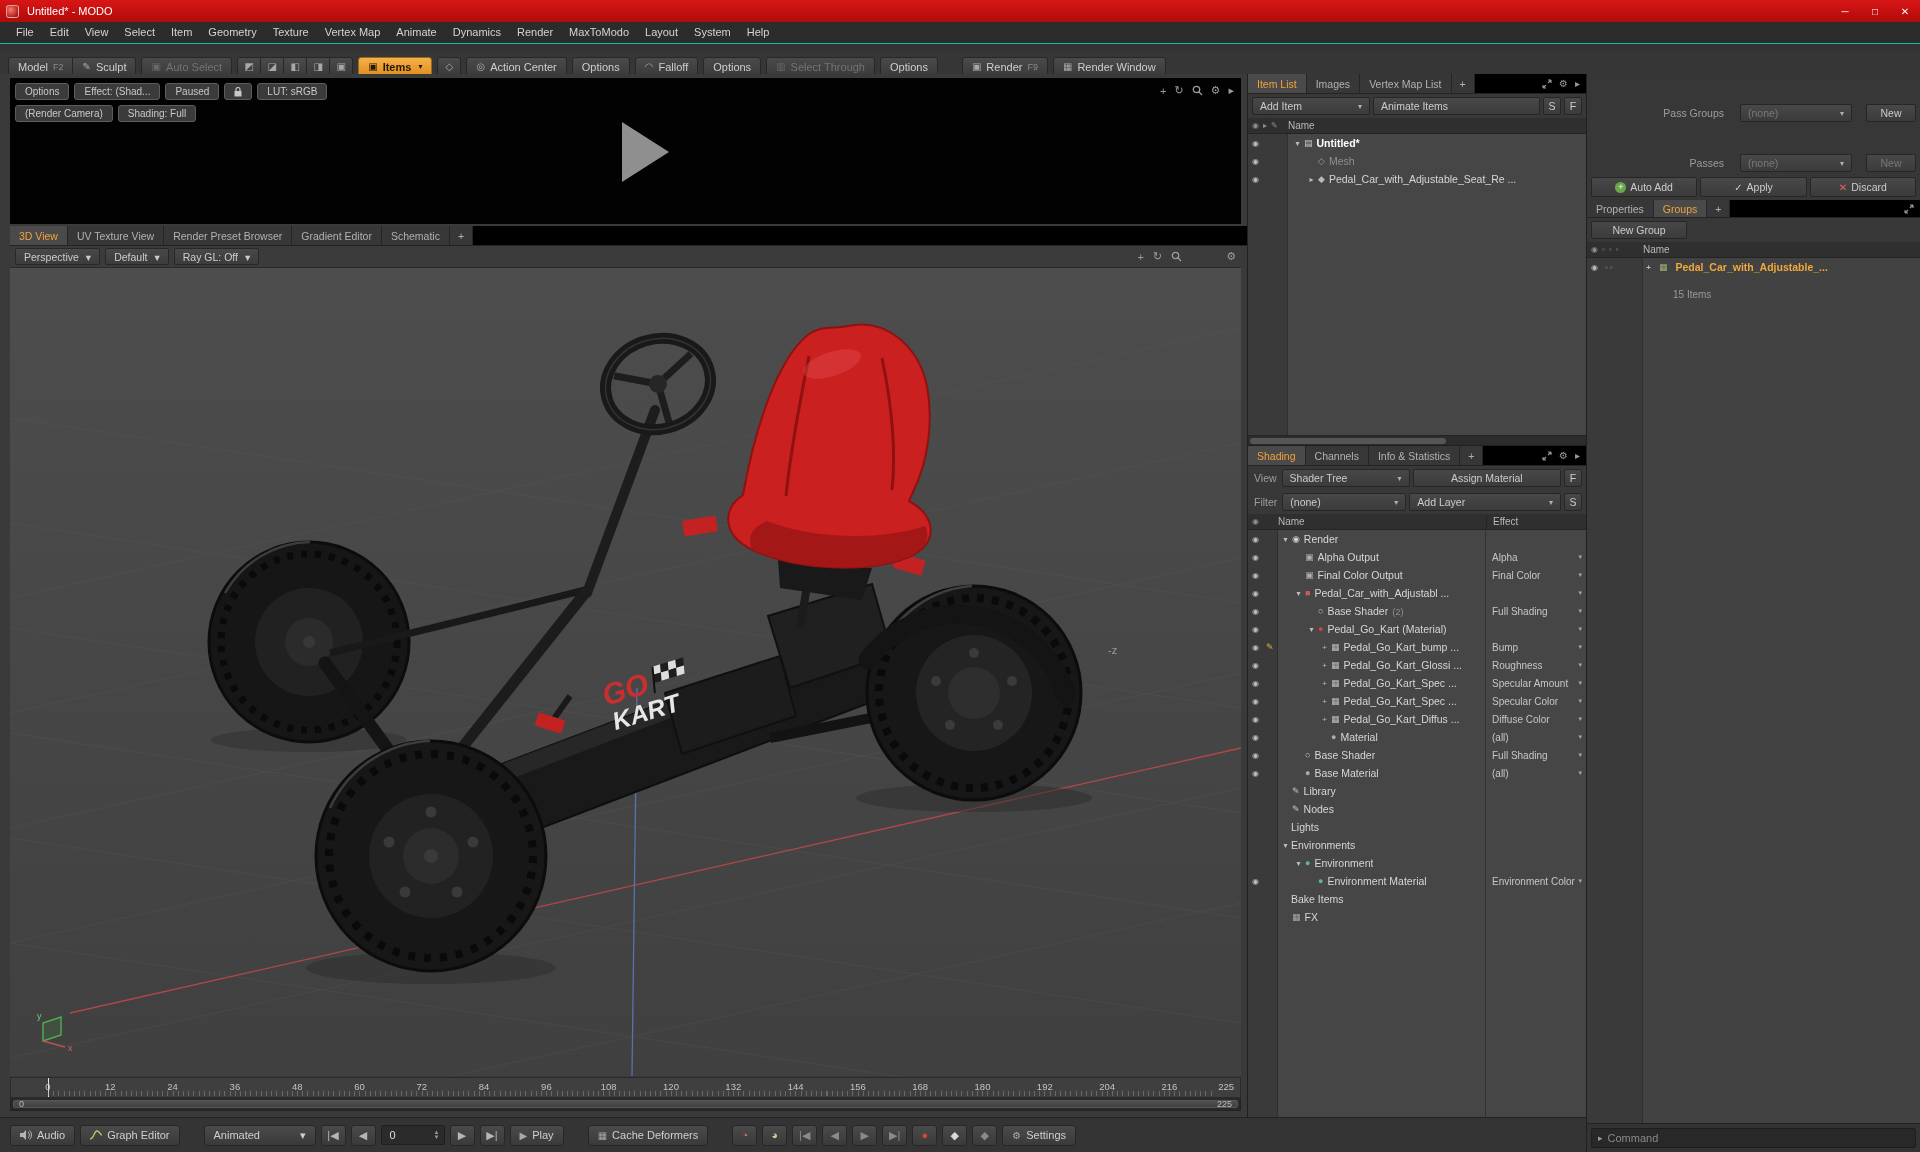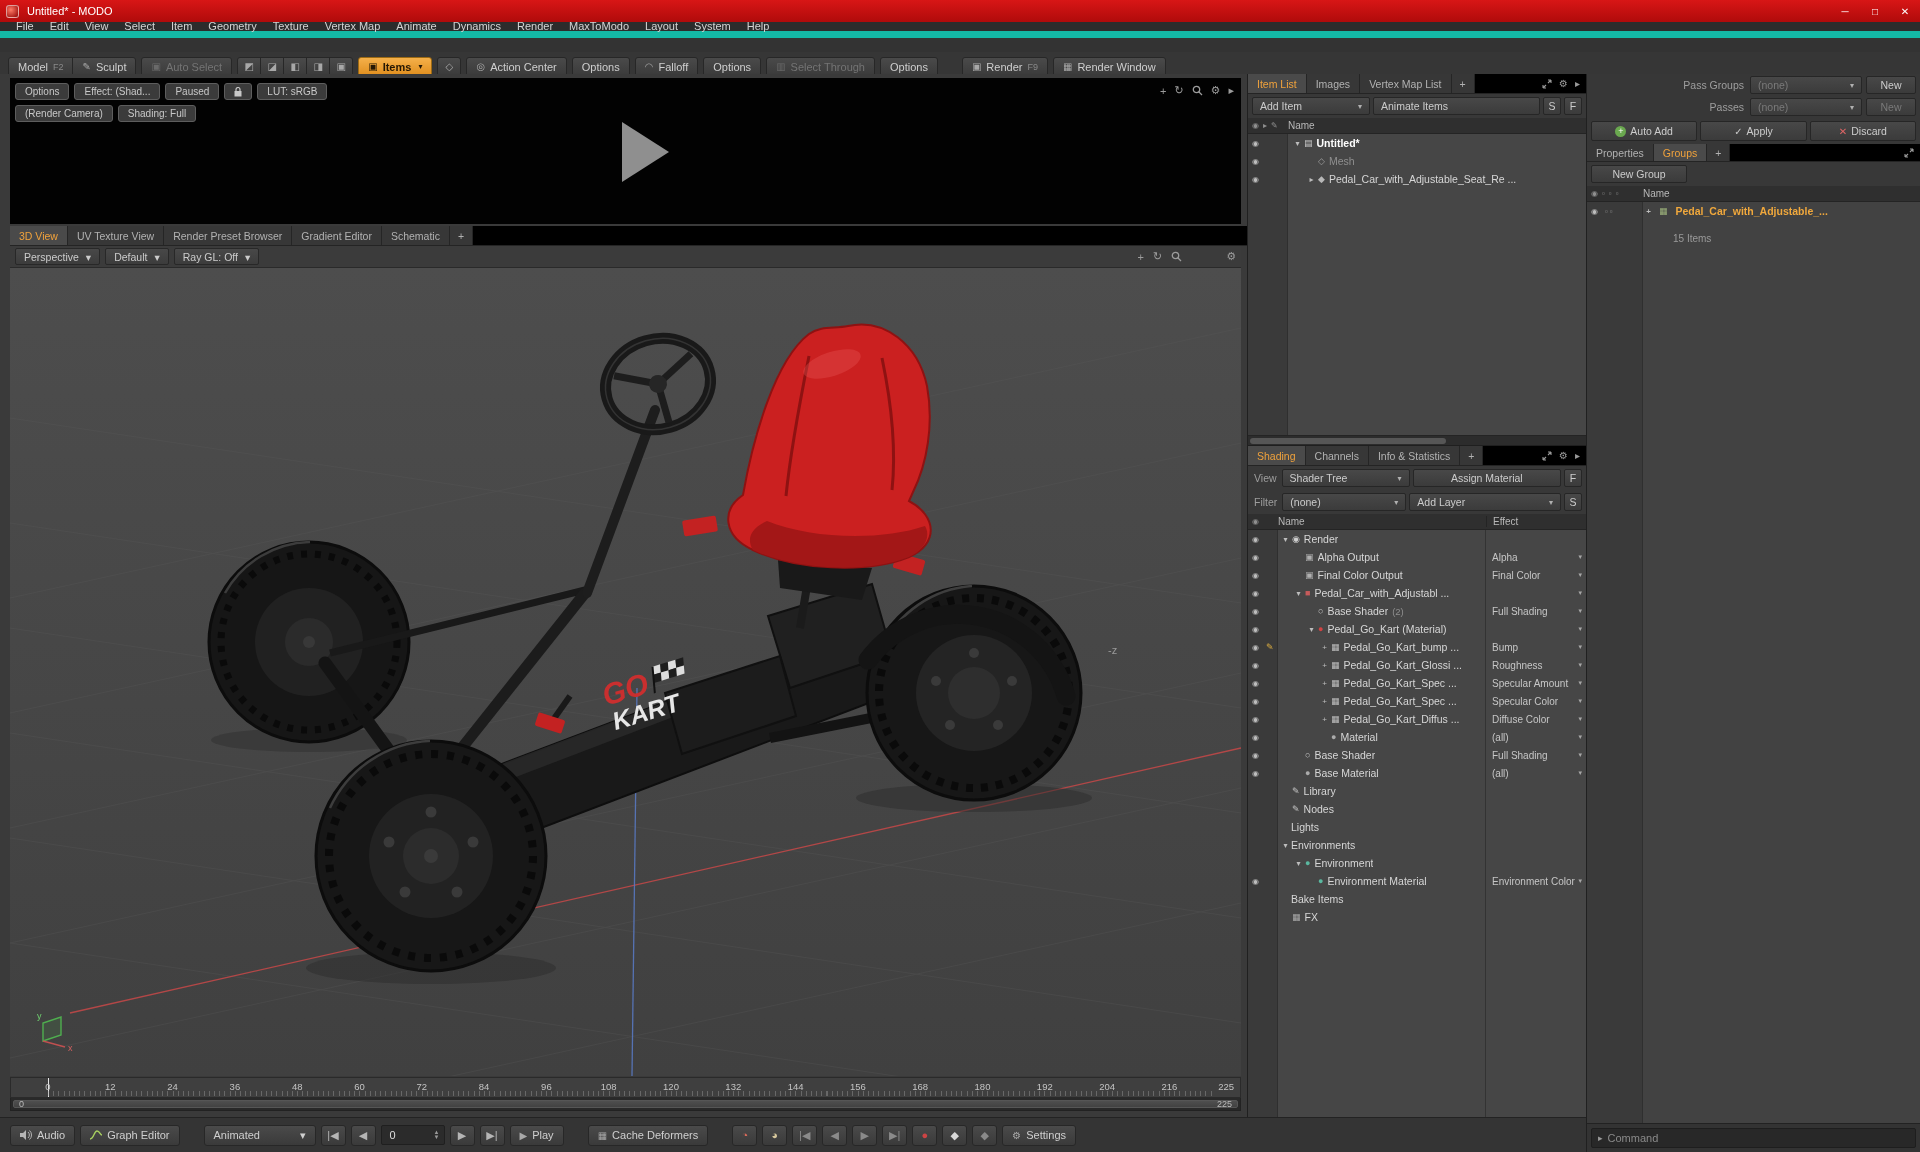--- a/index.html
+++ b/index.html
@@ -15,22 +15,22 @@
   #titlebar { position: absolute; left:0; top:0; right:0; height:22px;
     background: linear-gradient(#d81616,#b00b0b); display:flex; align-items:center;
     padding-left:6px; color:#fff; }
   .app-icon { width:13px; height:13px; border-radius:3px; border:1px solid rgba(255,255,255,.55);
     background: radial-gradient(circle at 35% 35%, #ff7a66, #8f0202); }
   #titlebar .title { margin-left:8px; font-size:11px; }
   .win-btns { margin-left:auto; display:flex; height:100%; }
   .wbtn { width:30px; display:flex; align-items:center; justify-content:center; font-size:10px; color:#fff; }
 
   
-  #menubar { position:absolute; top:22px; left:0; right:0; height:16px; background:#2c2c2c;
-    display:flex; align-items:center; padding-left:8px; border-bottom:7px solid #14b8a6; }
+  #menubar { position:absolute; top:22px; left:0; right:0; height:22px; background:#2c2c2c;
+    display:flex; align-items:center; padding-left:8px; border-bottom:1px solid #14b8a6; }
   .menu-item { padding:0 8px; line-height:21px; color:#d4d4d4; }
 
   
   #toolbar { position:absolute; top:52px; left:0; right:0; height:30px; background:#363636;
     border-bottom:1px solid #242424; display:flex; align-items:center; padding:0 8px; gap:5px; }
   .tb { height:20px; display:inline-flex; align-items:center; gap:5px; padding:0 9px;
     background:linear-gradient(#4a4a4a,#3a3a3a); border:1px solid #272727; border-radius:3px;
     color:#cfcfcf; white-space:nowrap; }
   .tb .key { color:#8a8a8a; font-size:9px; }
   .tb .ticon { color:#a8a8a8; font-size:10px; }
@@ -129,21 +129,21 @@
   .hscroll .thumb { position:absolute; left:2px; top:2px; height:6px; width:58%; background:#565656; border-radius:3px; }
 
   .effect-cell { flex:0 0 100px; display:flex; align-items:center; padding:0 4px 0 6px;
     color:#c6c6c6; font-size:10px; white-space:nowrap; overflow:hidden; }
   .effect-cell .dd { margin-left:auto; font-size:7px; color:#a8a8a8; }
   .effect-sep { position:absolute; top:0; bottom:0; right:100px; width:1px; background:#333; }
 
   
   #right-col { position:absolute; left:1586px; top:74px; width:334px; height:1078px; background:#373737;
     border-left:1px solid #202020; display:flex; flex-direction:column; }
-  .rp-row { display:flex; align-items:center; gap:4px; padding:2px 4px; }
+  .rp-row { display:flex; align-items:center; gap:14px; padding:2px 4px;margin-top:28px; }
   .rp-row .lbl { flex:1; text-align:right; }
   .rdrop { width:112px; flex:0 0 112px; }
   .rnew { width:50px; flex:0 0 50px; justify-content:center; }
   .dimtxt { color:#7a7a7a !important; }
   .rp-actions { display:flex; gap:3px; padding:3px 4px; }
   .rp-actions .cbtn { flex:1; justify-content:center; height:20px; }
   .circle-plus { width:11px; height:11px; border-radius:50%; background:#6aa84f; color:#fff;
     font-size:9px; line-height:11px; text-align:center; }
   .ic-check { color:#c8c8c8; font-size:10px; }
   .ic-x { color:#e06666; font-size:10px; }

